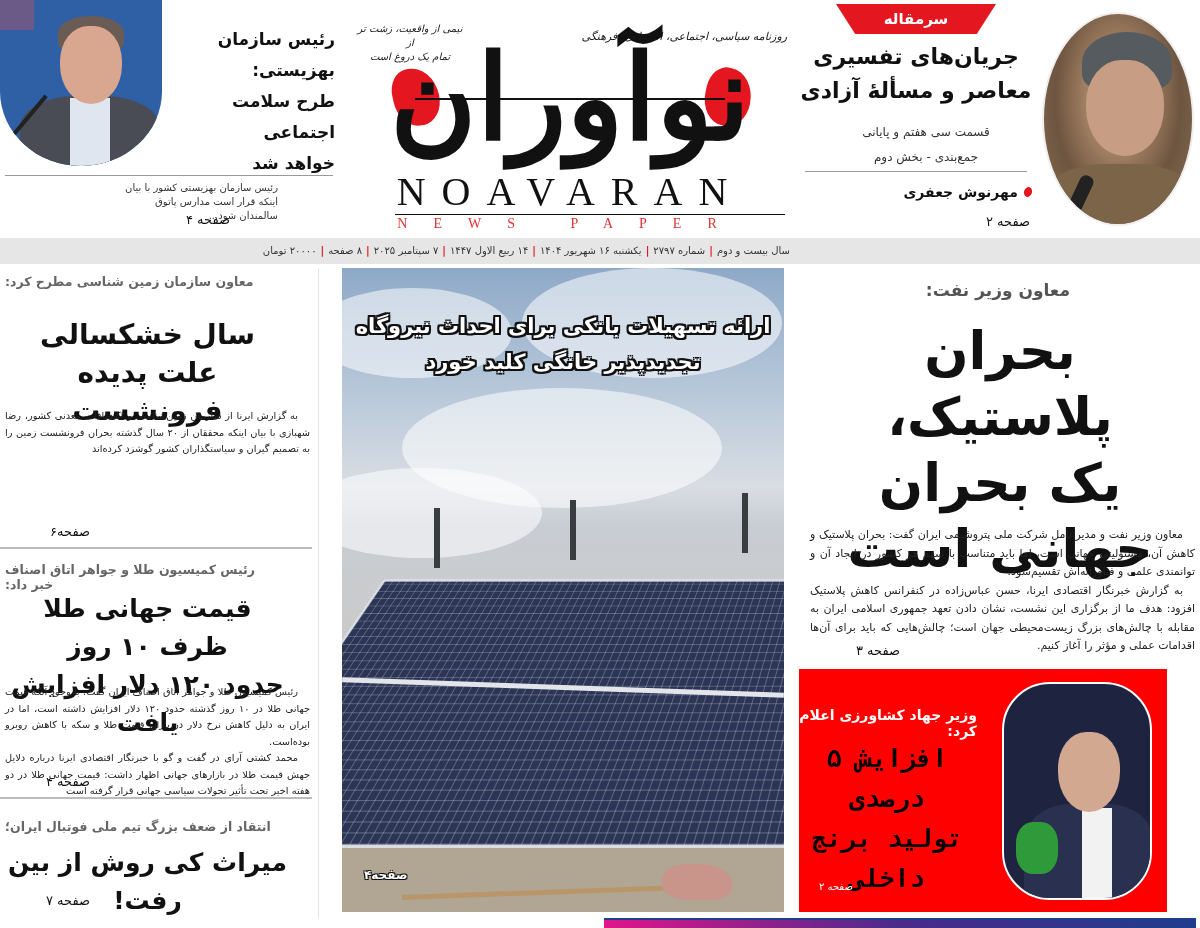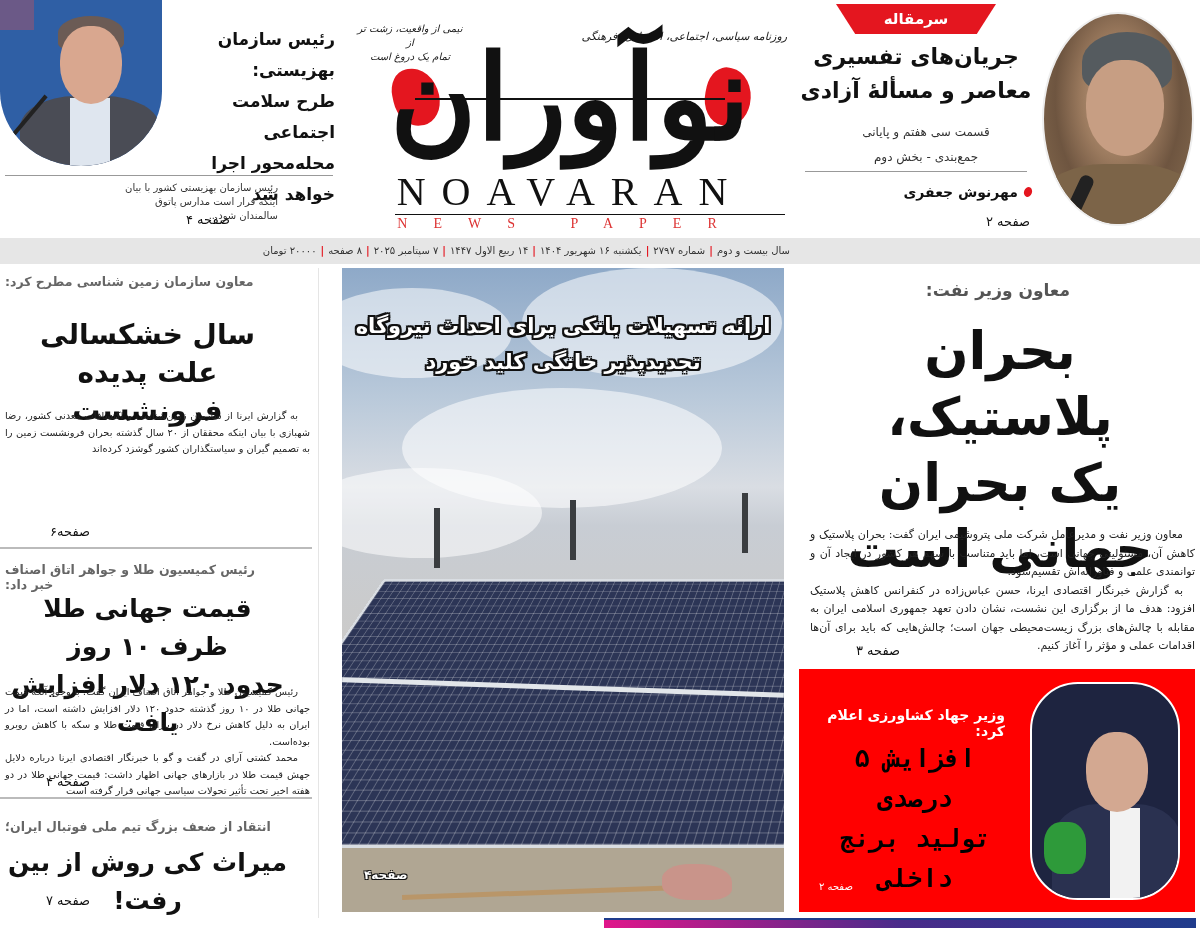--- a/index.html
+++ b/index.html
@@ -97,21 +97,21 @@
       font-size: 52px; font-weight: 900; line-height: 66px; color: #111;
     }
     #right-headline span { display:block; }
     #right-body {
       left: 810px; top: 526px; width: 385px; font-size: 11px; line-height: 18.5px; color: #222; text-align: justify;
     }
     #right-body p { text-indent: 12px; }
     #right-page { left: 820px; top: 643px; width: 80px; font-size: 13px; color: #111; text-align: right; }
 
     
-    #red-box { left: 799px; top: 669px; width: 396px; height: 243px; background: #ff0000; }
+    #red-box { left: 799px; top: 669px; width: 368px; height: 243px; background: #ff0000; }
     #red-kicker { position:absolute; right: 190px; top: 38px; font-size: 14px; font-weight: bold; color: #fff; }
     #red-headline { position:absolute; right: 185px; top: 72px; width: 190px; text-align: center; font-size: 25px; font-weight: 900; line-height: 40px; color: #000000; font-family: Liberation Mono, monospace; }
     #red-headline span { display:block; }
     #red-page { position:absolute; left: 20px; top: 212px; font-size: 10px; color: #fff; }
     #red-photo {
       position:absolute; right: 15px; top: 13px; width: 150px; height: 218px; border-radius: 48px;
       background: #1e2440; overflow: hidden; border: 2px solid #fff;
     }
     #red-photo .face { position:absolute; left: 54px; top: 48px; width: 62px; height: 80px; background: #d3a891; border-radius: 45% 45% 50% 50%; }
     #red-photo .suit { position:absolute; left: 20px; top: 120px; width: 130px; height: 110px; background: #2a3150; border-radius: 35% 35% 0 0; }
@@ -186,21 +186,20 @@
   <div class="suit"></div>
     <div class="shirt"></div>
     <div class="hair"></div>
     <div class="face"></div>
     <div class="mic"></div>
 </div>
 <div id="left-top-watermark" class="abs"></div>
 <div id="left-top-headline" class="abs">
   <span>رئیس سازمان بهزیستی:</span>
   <span>طرح سلامت اجتماعی</span>
-  <span>محله‌محور اجرا</span>
   <span>خواهد شد</span>
 </div>
 <div id="left-top-divider" class="abs"></div>
 <div id="left-top-body" class="abs">رئیس سازمان بهزیستی کشور با بیان اینکه قرار است مدارس پاتوق سالمندان شود...</div>
 <div id="left-top-page" class="abs">صفحه ۴</div>
 
 <div id="masthead" class="abs">
   <div id="tagline-right">روزنامه سیاسی، اجتماعی، اقتصادی، فرهنگی</div>
   <div id="tagline-left">
     <div>نیمی از واقعیت، زشت تر از</div>

